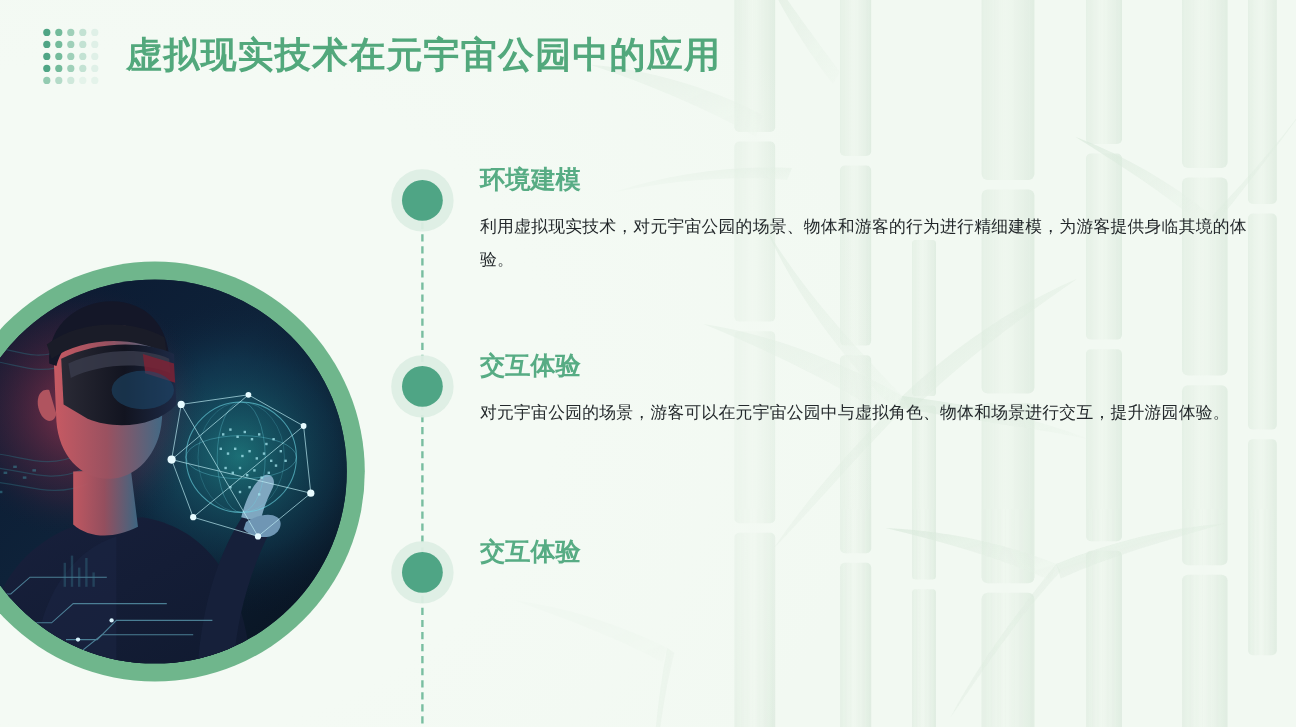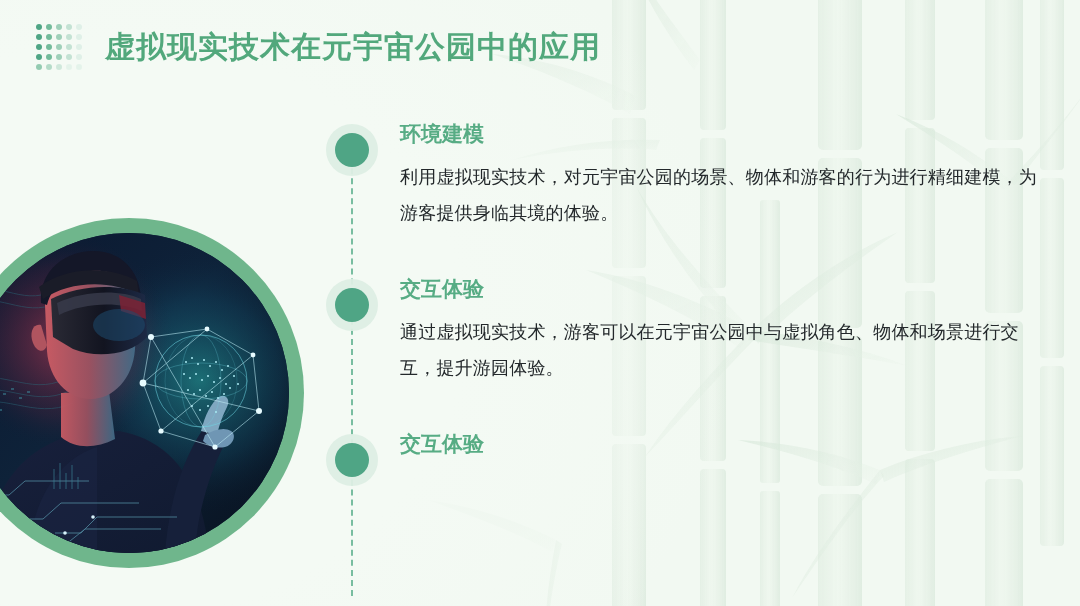--- a/index.html
+++ b/index.html
@@ -97,22 +97,23 @@
     top: 0; left: 0;
     width: 100%;
     height: 100%;
     display: block;
   }
 
   
   #timeline {
     position: absolute;
     left: 326px;
-    top: 118px;
+    top: 135px;
     width: 726px;
+    font-family: Liberation Serif, serif;
   }
   #dashed-spine {
     position: absolute;
     left: 25px;
     top: 20px;
     width: 0;
     height: 458px;
     border-left: 2px dashed #63b392;
     opacity: 0.85;
   }
@@ -146,21 +147,21 @@
   .tl-heading {
     margin: 0;
     font-size: 21px;
     font-weight: bold;
     color: #57ac84;
     line-height: 1.3;
     padding-top: 2px;
   }
   .tl-body {
     margin: 12px 0 0 0;
-    font-size: 18px;
+    font-size: 14px;
     line-height: 2.0;
     color: #23282b;
     max-width: 652px;
     letter-spacing: 0.2px;
   }
 </style>
 </head>
 <body>
 
 <div id="slide">
@@ -446,21 +447,21 @@
       <span class="tl-bullet-halo"></span>
       <span class="tl-bullet"></span>
       <h2 class="tl-heading">环境建模</h2>
       <p class="tl-body">利用虚拟现实技术，对元宇宙公园的场景、物体和游客的行为进行精细建模，为游客提供身临其境的体验。</p>
     </div>
 
     <div class="tl-item">
       <span class="tl-bullet-halo"></span>
       <span class="tl-bullet"></span>
       <h2 class="tl-heading">交互体验</h2>
-      <p class="tl-body">通过虚拟现实技术，游客可以在元宇宙公园中与虚拟角色、物体和场景进行交互，提升游园体验。</p>
+      <p class="tl-body">对元宇宙公园的场景，游客可以在元宇宙公园中与虚拟角色、物体和场景进行交互，提升游园体验。</p>
     </div>
 
     <div class="tl-item">
       <span class="tl-bullet-halo"></span>
       <span class="tl-bullet"></span>
       <h2 class="tl-heading">交互体验</h2>
     </div>
   </div>
 
 </div>

